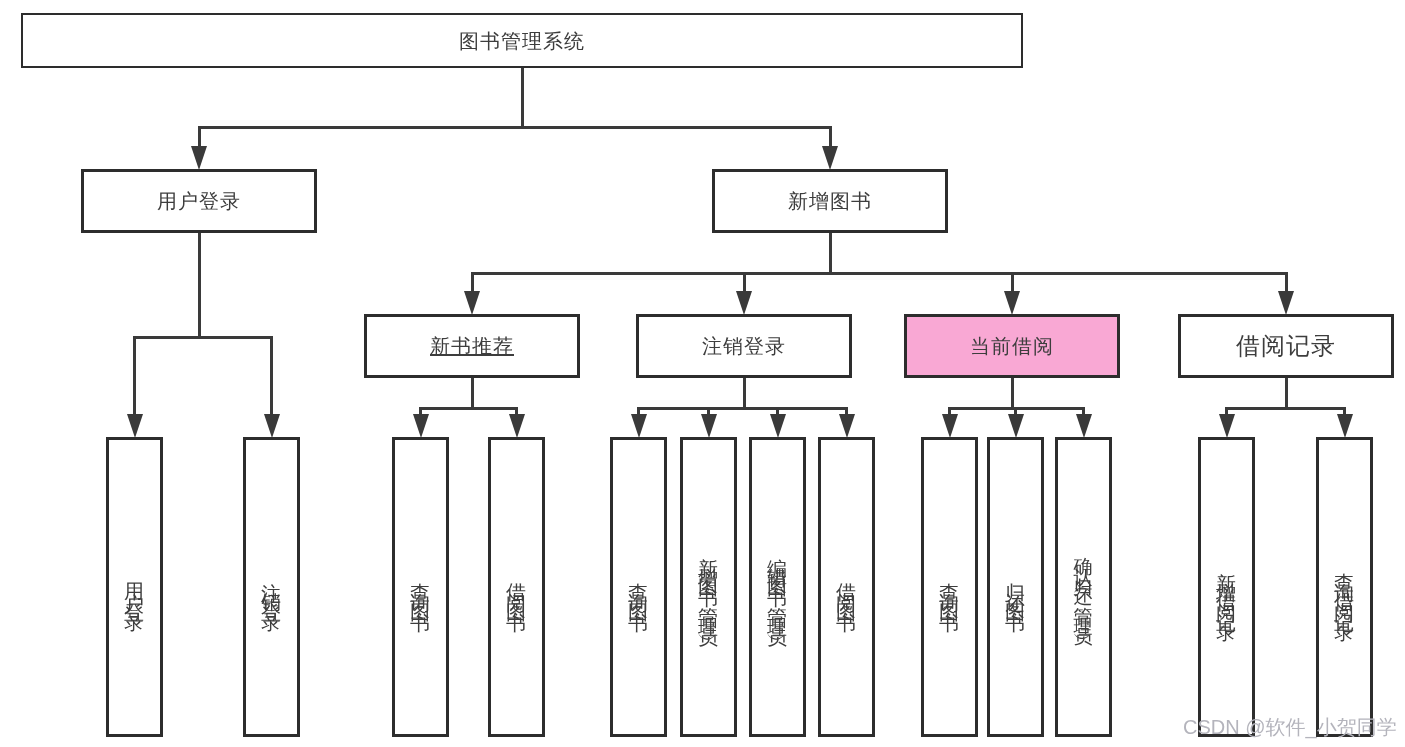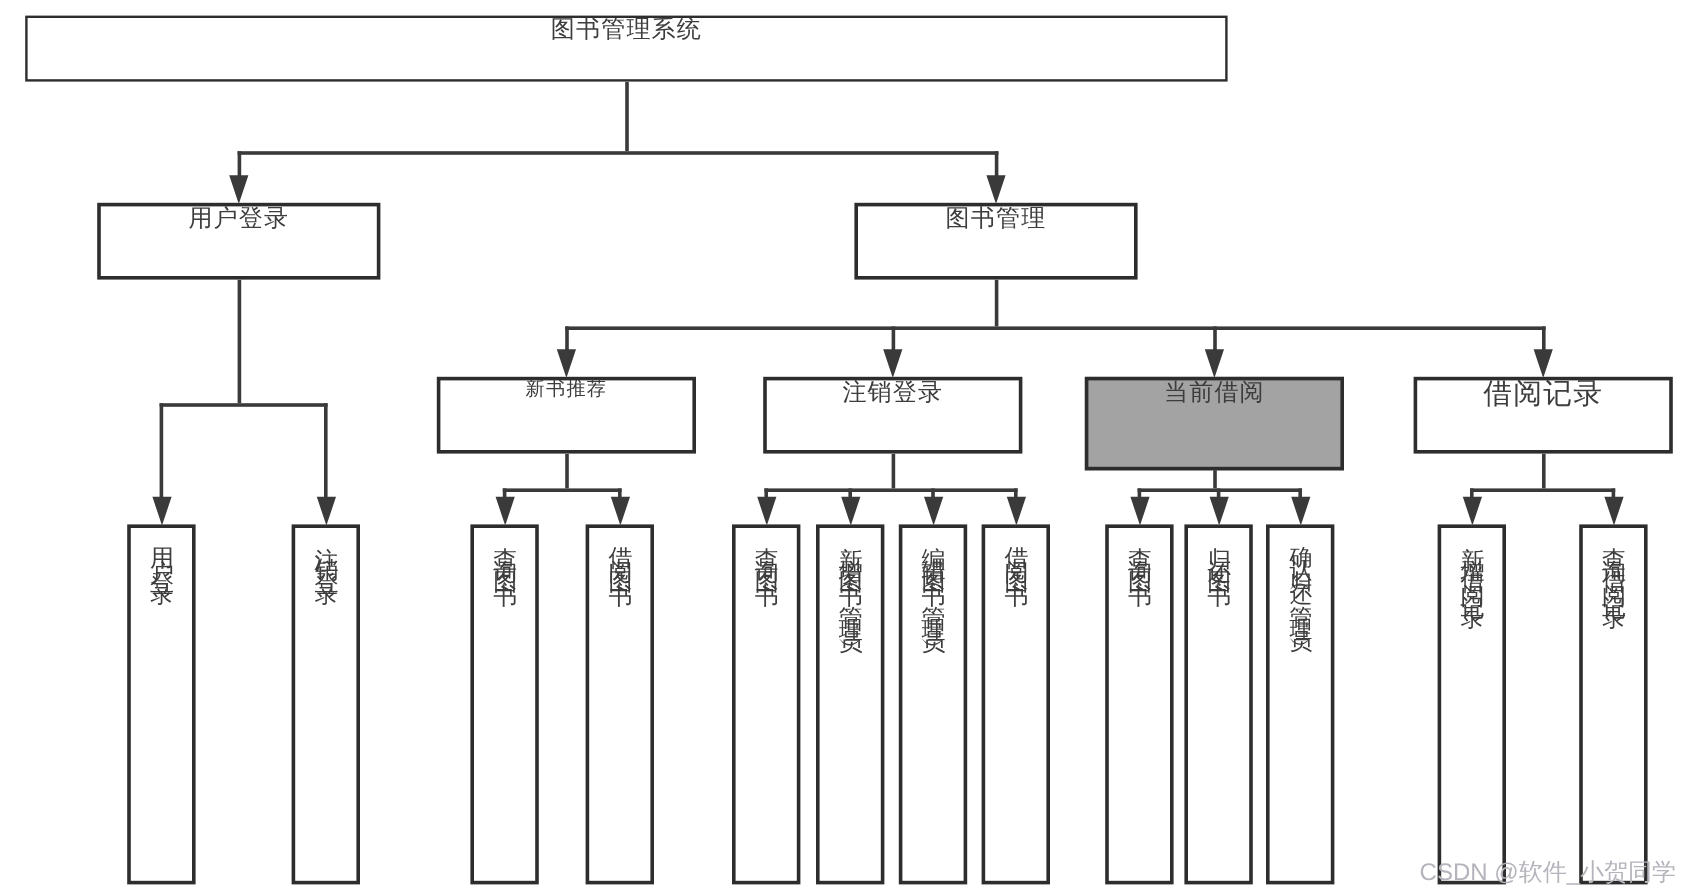--- a/index.html
+++ b/index.html
@@ -10,20 +10,21 @@
     height: 747px;
     background: #ffffff;
     overflow: hidden;
   }
   .node {
     position: absolute;
     box-sizing: border-box;
     background: #ffffff;
     border-style: solid;
     display: flex;
+    align-items: center;
     justify-content: center;
     z-index: 2;
   }
   .node .lbl {
     color: #3d3d3d;
     line-height: 1;
     white-space: nowrap;
   }
   .node.horizontal .lbl { letter-spacing: 1px; }
   .node.vertical .lbl {
@@ -55,29 +56,29 @@
 
 <div id="canvas" style="width: 1405px; height: 747px;">
   <span id="watermark" style="color: rgb(180, 180, 188); font-size: 20px; left: 1183px; top: 715px;">CSDN @软件_小贺同学</span>
 <div class="node horizontal" style="left: 21px; top: 13px; width: 1002px; height: 55px; border-width: 2px; border-color: rgb(45, 45, 45); background: rgb(255, 255, 255);">
       <span class="lbl" style="font-size: 20px; color: rgb(61, 61, 61);">图书管理系统</span>
     </div>
     <div class="node horizontal" style="left: 81px; top: 169px; width: 236px; height: 64px; border-width: 3px; border-color: rgb(45, 45, 45); background: rgb(255, 255, 255);">
       <span class="lbl" style="font-size: 20px; color: rgb(61, 61, 61);">用户登录</span>
     </div>
     <div class="node horizontal" style="left: 712px; top: 169px; width: 236px; height: 64px; border-width: 3px; border-color: rgb(45, 45, 45); background: rgb(255, 255, 255);">
-      <span class="lbl" style="font-size: 20px; color: rgb(61, 61, 61);">图书管理</span>
+      <span class="lbl" style="font-size: 20px; color: rgb(61, 61, 61);">新增图书</span>
     </div>
     <div class="node horizontal" style="left: 364px; top: 314px; width: 216px; height: 64px; border-width: 3px; border-color: rgb(45, 45, 45); background: rgb(255, 255, 255);">
-      <span class="lbl" style="font-size: 16px; color: rgb(61, 61, 61);">新书推荐</span>
+      <span class="lbl" style="font-size: 20px; color: rgb(61, 61, 61); text-decoration: underline;">新书推荐</span>
     </div>
     <div class="node horizontal" style="left: 636px; top: 314px; width: 216px; height: 64px; border-width: 3px; border-color: rgb(45, 45, 45); background: rgb(255, 255, 255);">
       <span class="lbl" style="font-size: 20px; color: rgb(61, 61, 61);">注销登录</span>
     </div>
-    <div class="node horizontal" style="left: 904px; top: 314px; width: 216px; height: 78px; border-width: 3px; border-color: rgb(45, 45, 45); background: #a3a3a3;">
+    <div class="node horizontal" style="left: 904px; top: 314px; width: 216px; height: 64px; border-width: 3px; border-color: rgb(45, 45, 45); background: #f9a8d4;">
       <span class="lbl" style="font-size: 20px; color: rgb(61, 61, 61);">当前借阅</span>
     </div>
     <div class="node horizontal" style="left: 1178px; top: 314px; width: 216px; height: 64px; border-width: 3px; border-color: rgb(45, 45, 45); background: rgb(255, 255, 255);">
       <span class="lbl" style="font-size: 24px; color: rgb(61, 61, 61);">借阅记录</span>
     </div>
     <div class="node vertical" style="left: 106px; top: 437px; width: 57px; height: 300px; border-width: 3px; border-color: rgb(45, 45, 45); background: rgb(255, 255, 255);">
       <span class="lbl" style="font-size: 20px; color: rgb(61, 61, 61);">用户登录</span>
     </div>
     <div class="node vertical" style="left: 243px; top: 437px; width: 57px; height: 300px; border-width: 3px; border-color: rgb(45, 45, 45); background: rgb(255, 255, 255);">
       <span class="lbl" style="font-size: 20px; color: rgb(61, 61, 61);">注销登录</span>

